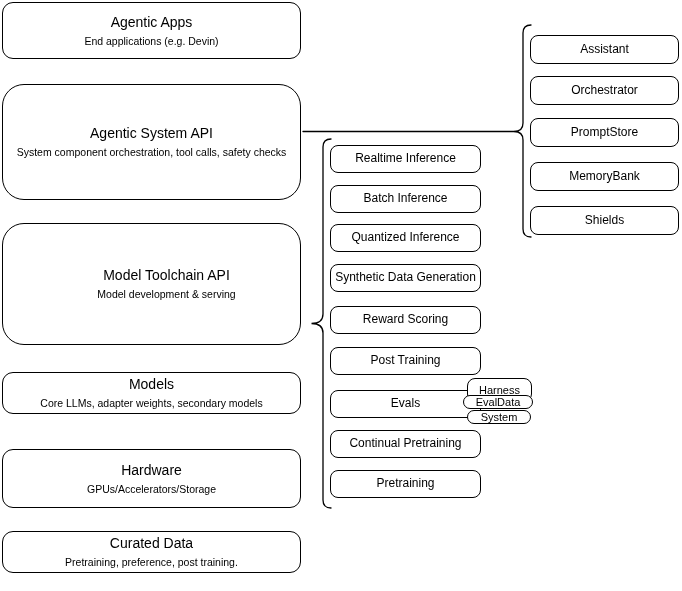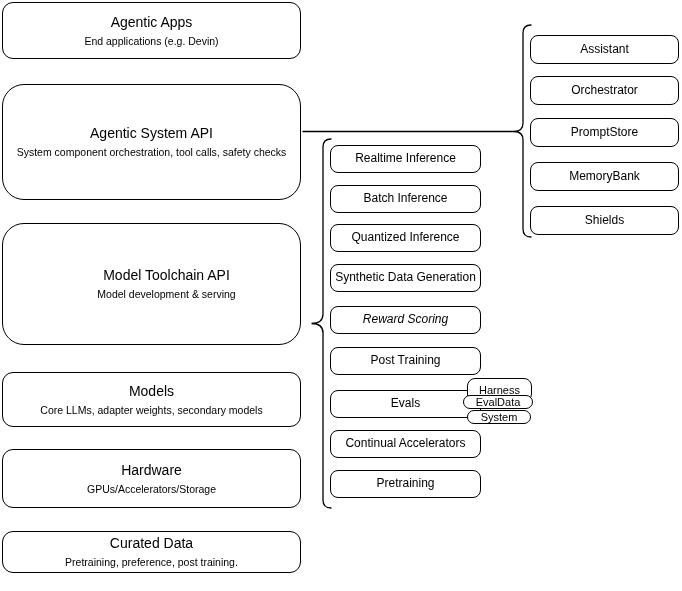--- a/index.html
+++ b/index.html
@@ -69,43 +69,43 @@
   <div class="box stack-box big" style="top:84px;height:116px;">
     <div class="stack-title">Agentic System API</div>
     <div class="stack-sub">System component orchestration, tool calls, safety checks</div>
   </div>
 
   <div class="box stack-box big" style="top:223px;height:122px;padding-left:30px;">
     <div class="stack-title">Model Toolchain API</div>
     <div class="stack-sub">Model development &amp; serving</div>
   </div>
 
-  <div class="box stack-box" style="top:372px;height:55px;">
+  <div class="box stack-box" style="top:372px;height:42px;">
     <div class="stack-title">Models</div>
     <div class="stack-sub">Core LLMs, adapter weights, secondary models</div>
   </div>
 
   <div class="box stack-box" style="top:449px;height:59px;">
     <div class="stack-title">Hardware</div>
     <div class="stack-sub">GPUs/Accelerators/Storage</div>
   </div>
 
   <div class="box stack-box" style="top:531px;height:42px;">
     <div class="stack-title">Curated Data</div>
     <div class="stack-sub">Pretraining, preference, post training.</div>
   </div>
 
   <div class="box node mid-node" style="top:145px;">Realtime Inference</div>
   <div class="box node mid-node" style="top:185px;">Batch Inference</div>
   <div class="box node mid-node" style="top:224px;">Quantized Inference</div>
   <div class="box node mid-node" style="top:264px;">Synthetic Data Generation</div>
-  <div class="box node mid-node" style="top:306px;font-style:italic;">Reward Scoring</div>
+  <div class="box node mid-node" style="top:306px;">Reward Scoring</div>
   <div class="box node mid-node" style="top:347px;">Post Training</div>
   <div class="box node mid-node" style="top:390px;">Evals</div>
-  <div class="box node mid-node" style="top:430px;">Continual Accelerators</div>
+  <div class="box node mid-node" style="top:430px;">Continual Pretraining</div>
   <div class="box node mid-node" style="top:470px;">Pretraining</div>
 
   <div class="tag" style="left:467px;top:378px;width:65px;height:24px;">Harness</div>
   <div class="tag" style="left:463px;top:395px;width:70px;height:14px;">EvalData</div>
   <div class="tag" style="left:467px;top:410px;width:64px;height:14px;">System</div>
 
   <div class="box node right-node" style="top:35px;">Assistant</div>
   <div class="box node right-node" style="top:76px;">Orchestrator</div>
   <div class="box node right-node" style="top:118px;">PromptStore</div>
   <div class="box node right-node" style="top:162px;">MemoryBank</div>

